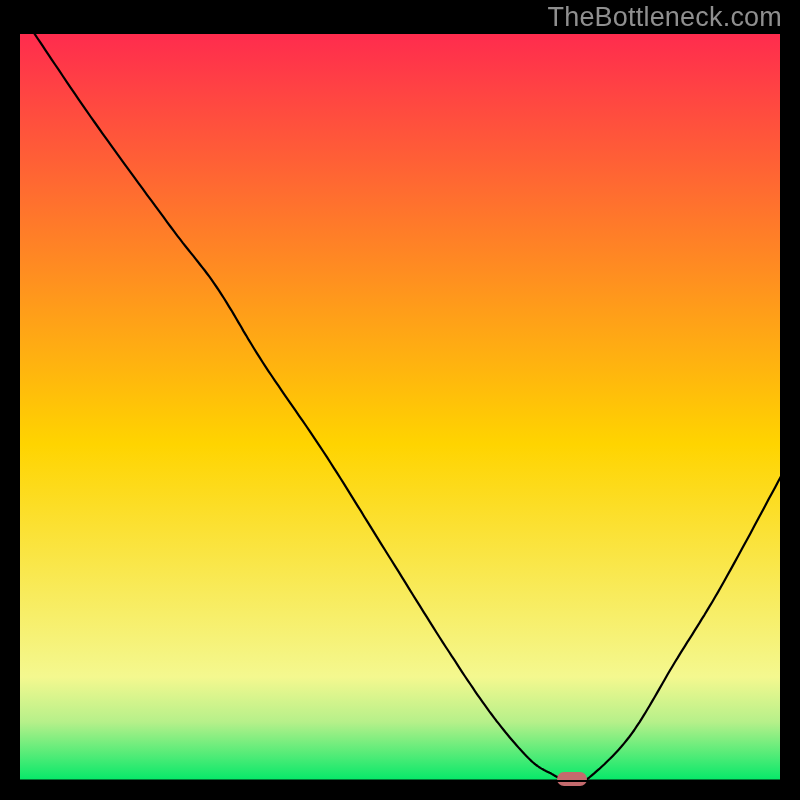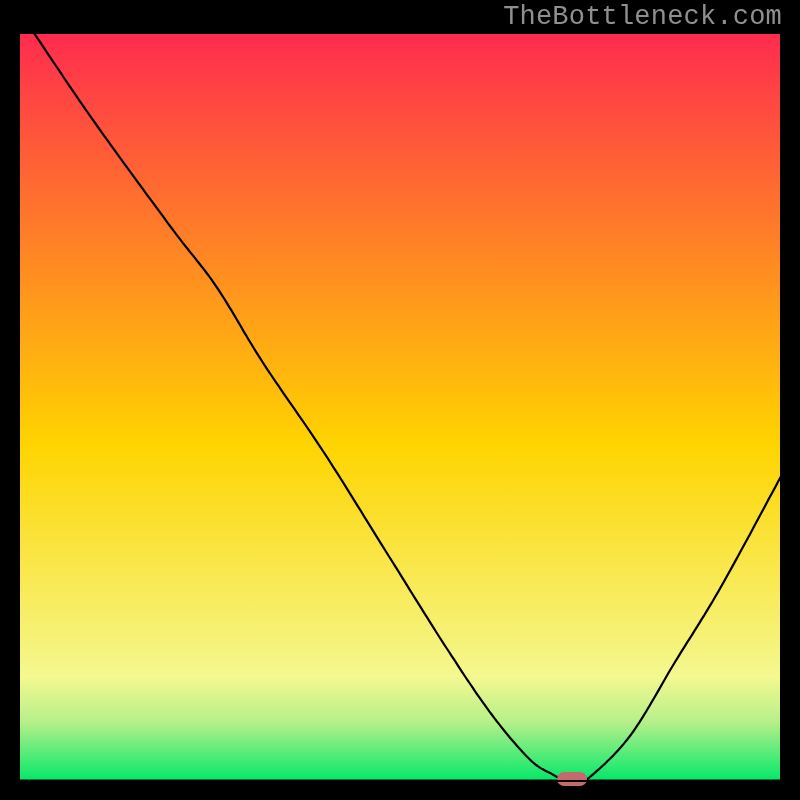--- a/index.html
+++ b/index.html
@@ -13,21 +13,21 @@
   .frame {
     position: absolute;
     border: 2px solid #000;
     box-sizing: border-box;
   }
   .gradient {
     position: absolute;
   }
   .watermark {
     position: absolute;
-    font-family: Liberation Mono, monospace;
+    font-family: Liberation Sans, sans-serif;
     font-size: 27px;
     color: #8f8f8f;
     letter-spacing: 0.2px;
   }
   svg {
     position: absolute;
     left: 0;
     top: 0;
   }
   .marker {

